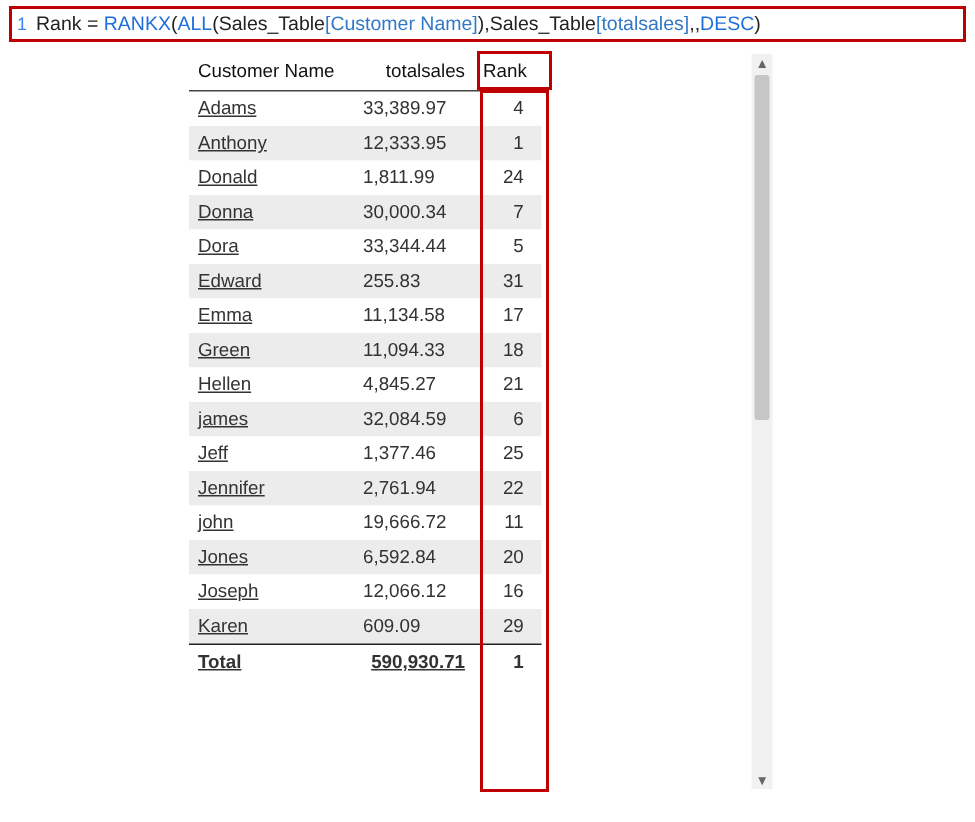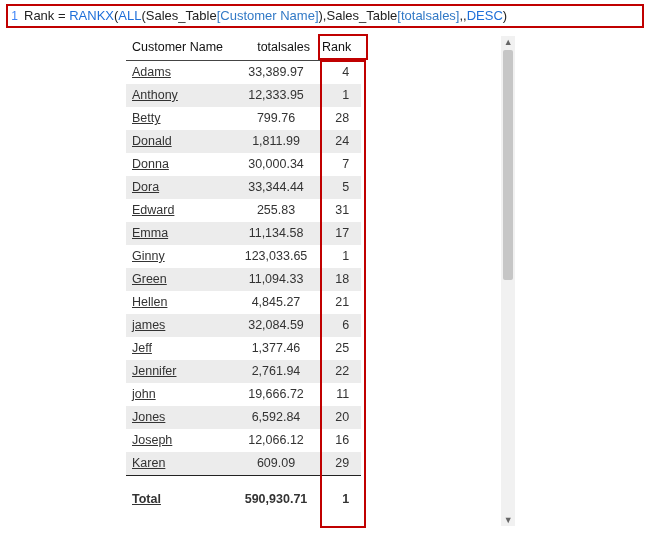--- a/index.html
+++ b/index.html
@@ -61,29 +61,29 @@
   thead th.col-rank { text-align: right; padding-right: 10px; }
   tbody td {
     padding: 2px 6px 2px 6px;
     border: none;
     line-height: 19px;
     height: 22px;
   }
   tbody tr:nth-child(even) td { background: #ececec; }
   tbody tr:nth-child(odd) td { background: #fff; }
   td.col-name { text-align: left; min-width: 110px; text-decoration: underline; }
-  td.col-sales { text-align: center; min-width: 80px; }
+  td.col-sales { text-align: left; min-width: 80px; }
   td.col-rank { text-align: right; min-width: 36px; padding-right: 12px;}
   tfoot td {
     font-weight: 700;
-    padding: 16px 6px;
+    padding: 4px 6px;
     border-top: 1px solid #222;
   }
   tfoot td.col-name { text-align: left; }
-  tfoot td.col-sales { text-align: center; }
+  tfoot td.col-sales { text-align: right; text-decoration: underline; }
   tfoot td.col-rank { text-align: right; padding-right: 12px; }
 
   .rank-highlight-header {
     position: absolute;
     border: 2px solid #c00000;
     top: -2px;
     left: 192px;
     width: 50px;
     height: 26px;
     pointer-events: none;
@@ -153,25 +153,20 @@
             <td class="col-name">Adams</td>
             <td class="col-sales">33,389.97</td>
             <td class="col-rank">4</td>
           </tr>
           <tr>
             <td class="col-name">Anthony</td>
             <td class="col-sales">12,333.95</td>
             <td class="col-rank">1</td>
           </tr>
           <tr>
-            <td class="col-name">Betty</td>
-            <td class="col-sales">799.76</td>
-            <td class="col-rank">28</td>
-          </tr>
-          <tr>
             <td class="col-name">Donald</td>
             <td class="col-sales">1,811.99</td>
             <td class="col-rank">24</td>
           </tr>
           <tr>
             <td class="col-name">Donna</td>
             <td class="col-sales">30,000.34</td>
             <td class="col-rank">7</td>
           </tr>
           <tr>
@@ -181,25 +176,20 @@
           </tr>
           <tr>
             <td class="col-name">Edward</td>
             <td class="col-sales">255.83</td>
             <td class="col-rank">31</td>
           </tr>
           <tr>
             <td class="col-name">Emma</td>
             <td class="col-sales">11,134.58</td>
             <td class="col-rank">17</td>
-          </tr>
-          <tr>
-            <td class="col-name">Ginny</td>
-            <td class="col-sales">123,033.65</td>
-            <td class="col-rank">1</td>
           </tr>
           <tr>
             <td class="col-name">Green</td>
             <td class="col-sales">11,094.33</td>
             <td class="col-rank">18</td>
           </tr>
           <tr>
             <td class="col-name">Hellen</td>
             <td class="col-sales">4,845.27</td>
             <td class="col-rank">21</td>

